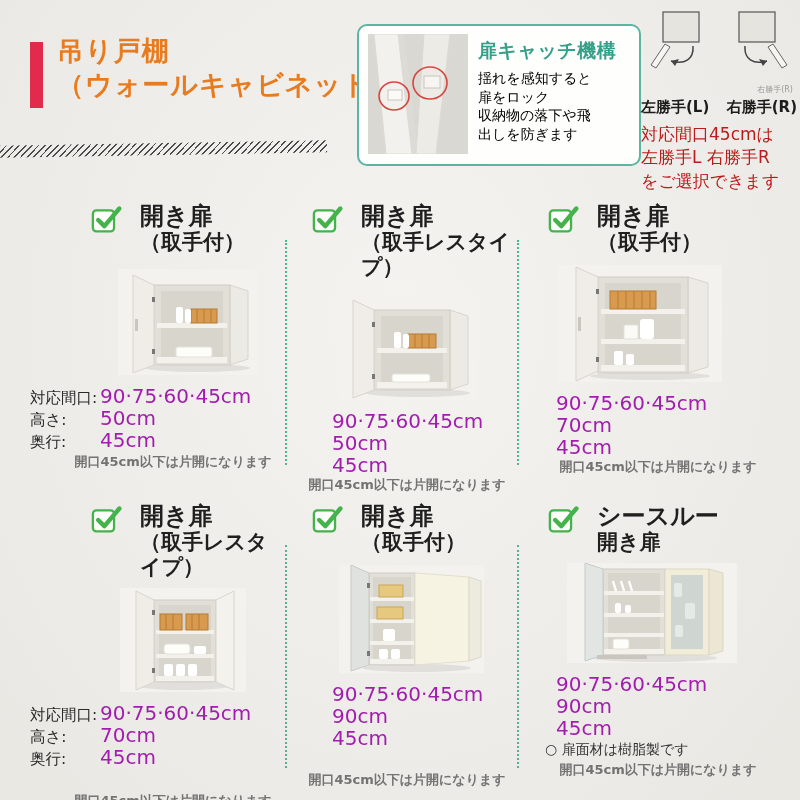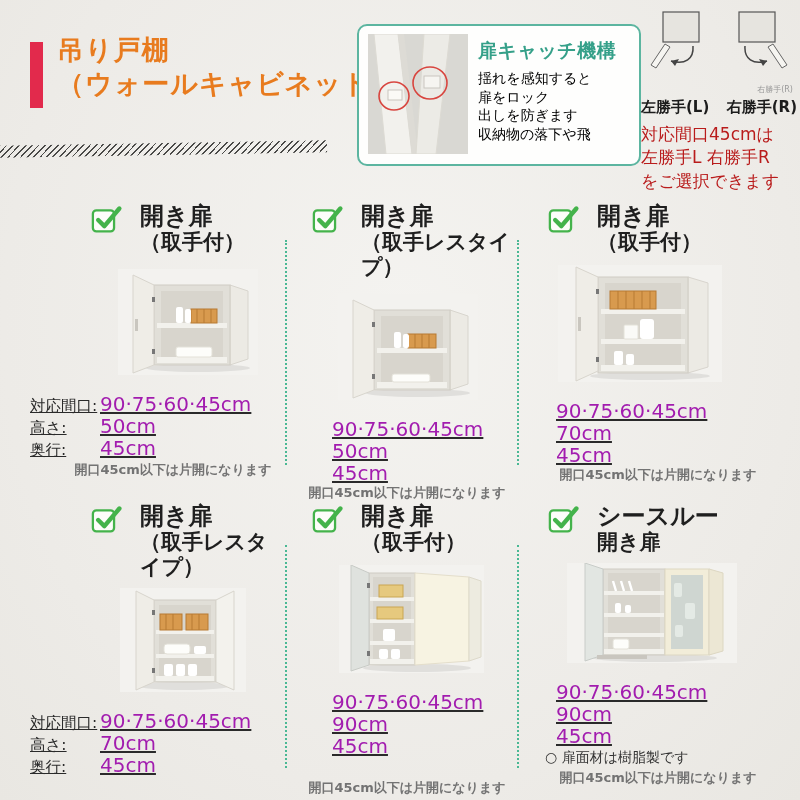--- a/index.html
+++ b/index.html
@@ -7,21 +7,21 @@
   body {
     position: relative;
     font-family: "DejaVu Sans", sans-serif;
     background: radial-gradient(ellipse at 50% 40%, #f4f3f0 0%, #edebe7 70%, #e9e7e2 100%);
     overflow: hidden;
     color: #2a2a2a;
   }
   
   .accent-bar { position:absolute; left:30px; top:42px; width:13px; height:66px; background:#e22a4c; }
   .page-title { position:absolute; left:57px; top:34px; color:#e87b1e; font-weight:bold;
-                font-size:27px; line-height:1.25; letter-spacing:1px;font-family:Liberation Serif, serif; }
+                font-size:27px; line-height:1.25; letter-spacing:1px; }
   .hatch { position:absolute; left:0; top:143px; width:327px; height:12px;
            background: repeating-linear-gradient(315deg, #4a4a48 0 1.3px, transparent 1.3px 4.6px);
            transform: rotate(-1deg); }
   
   .feature-box { position:absolute; left:357px; top:24px; width:284px; height:142px;
                  background:#fefefd; border:2px solid #5cb5a0; border-radius:10px;
                  display:flex; padding:8px 8px; }
   .feature-photo { width:102px; height:120px; flex:0 0 auto; }
   .feature-text { margin-left:9px; padding-top:4px; }
   .feature-title { color:#35a089; font-size:19px; font-weight:bold; letter-spacing:0.5px; }
@@ -40,21 +40,21 @@
   .card { position:absolute; }
   .card-head { display:flex; align-items:flex-start;gap:10px; }
   .col-a .card-head { padding-left:72px; }
   .col-b .card-head { padding-left:26px; }
   .col-c .card-head { padding-left:30px; }
   .checkbox { width:30px; height:28px; flex:0 0 auto; margin-top:3px; }
   .card-titles { margin-left:8px; }
   .card-title { font-size:24px; font-weight:bold; color:#1f1f1f; line-height:1.12; }
   .card-subtitle { font-size:21px; font-weight:bold; color:#1f1f1f; line-height:1.2; }
   .card-photo { display:block; }
-  .specs { display:flex; margin-top:18px;text-decoration:underline; }
+  .specs { display:flex; margin-top:10px; }
   .spec-labels { width:80px; padding-left:10px; font-size:15.5px; color:#2a2a2a;
                  line-height:22px; padding-top:2px; flex:0 0 auto; }
   .spec-values { font-size:20px; color:#a21caf; line-height:22px; }
   .col-b .specs .spec-values { margin-left:45px; }
   .col-c .specs .spec-values { margin-left:37px; }
   .material-note { min-height:20px; margin-top:2px; padding-left:26px; font-size:14px; color:#333; }
   .card-note { margin-top:0; font-size:13px; font-weight:bold; color:#737373; text-align:center; }
   .col-a .card-note { margin-left:44px; }
   .col-b .card-note { margin-left:12px; }
   .col-c .card-note { margin-left:8px; }
@@ -78,22 +78,22 @@
     <rect x="20" y="56" width="14" height="10" fill="#fbfaf6" stroke="#c9c6bf" stroke-width="1"></rect>
     <rect x="56" y="42" width="16" height="12" fill="#f6f5f1" stroke="#c9c6bf" stroke-width="1"></rect>
     <ellipse cx="26" cy="62" rx="15" ry="14" fill="none" stroke="#d8453f" stroke-width="1.6"></ellipse>
     <ellipse cx="62" cy="49" rx="17" ry="16" fill="none" stroke="#d8453f" stroke-width="1.6"></ellipse>
   </svg>
   <div class="feature-text">
     <div class="feature-title">扉キャッチ機構</div>
     <div class="feature-body">
       <div>揺れを感知すると</div>
       <div>扉をロック</div>
+      <div>収納物の落下や飛</div>
       <div>出しを防ぎます</div>
-      <div>収納物の落下や飛</div>
     </div>
   </div>
 </div>
 
 <div class="handing">
   <div class="diagrams">
     <svg class="diagram" viewBox="0 0 64 64">
       <rect x="16" y="4" width="36" height="30" fill="#e6e4df" stroke="#555" stroke-width="1.2"></rect>
       <polygon points="18,36 23,39 9,60 4,57" fill="#f6f5f1" stroke="#666" stroke-width="1"></polygon>
       <path d="M 46 38 C 47 51 38 57 24 53" fill="none" stroke="#444" stroke-width="1.5"></path>

